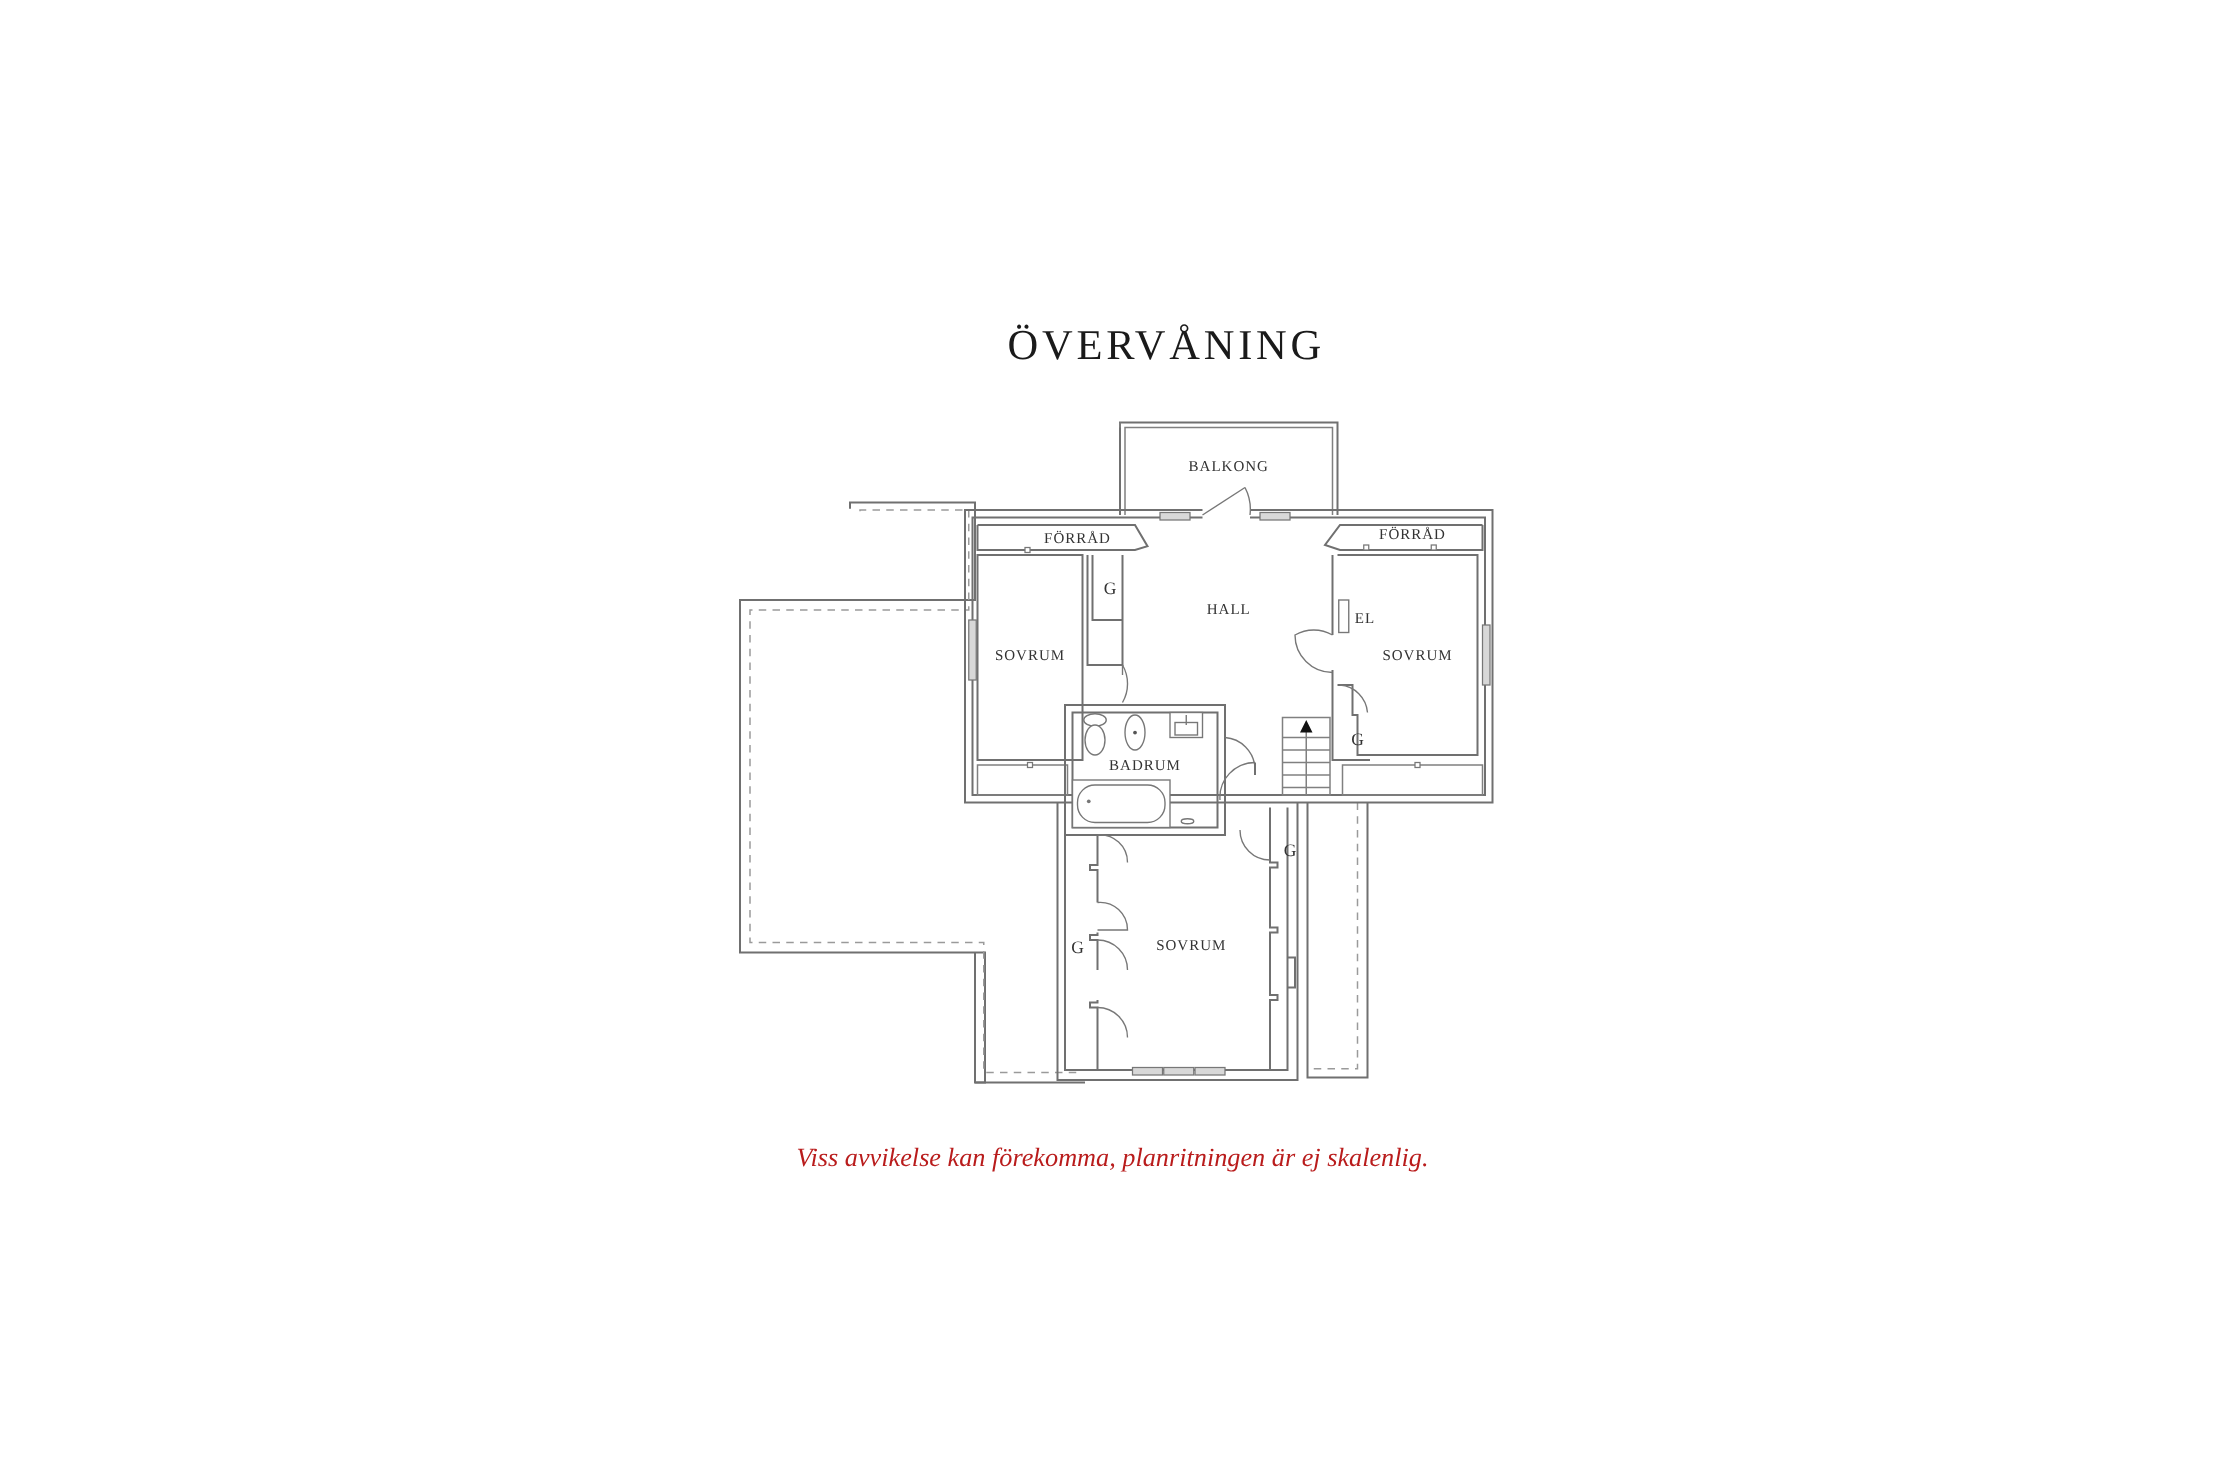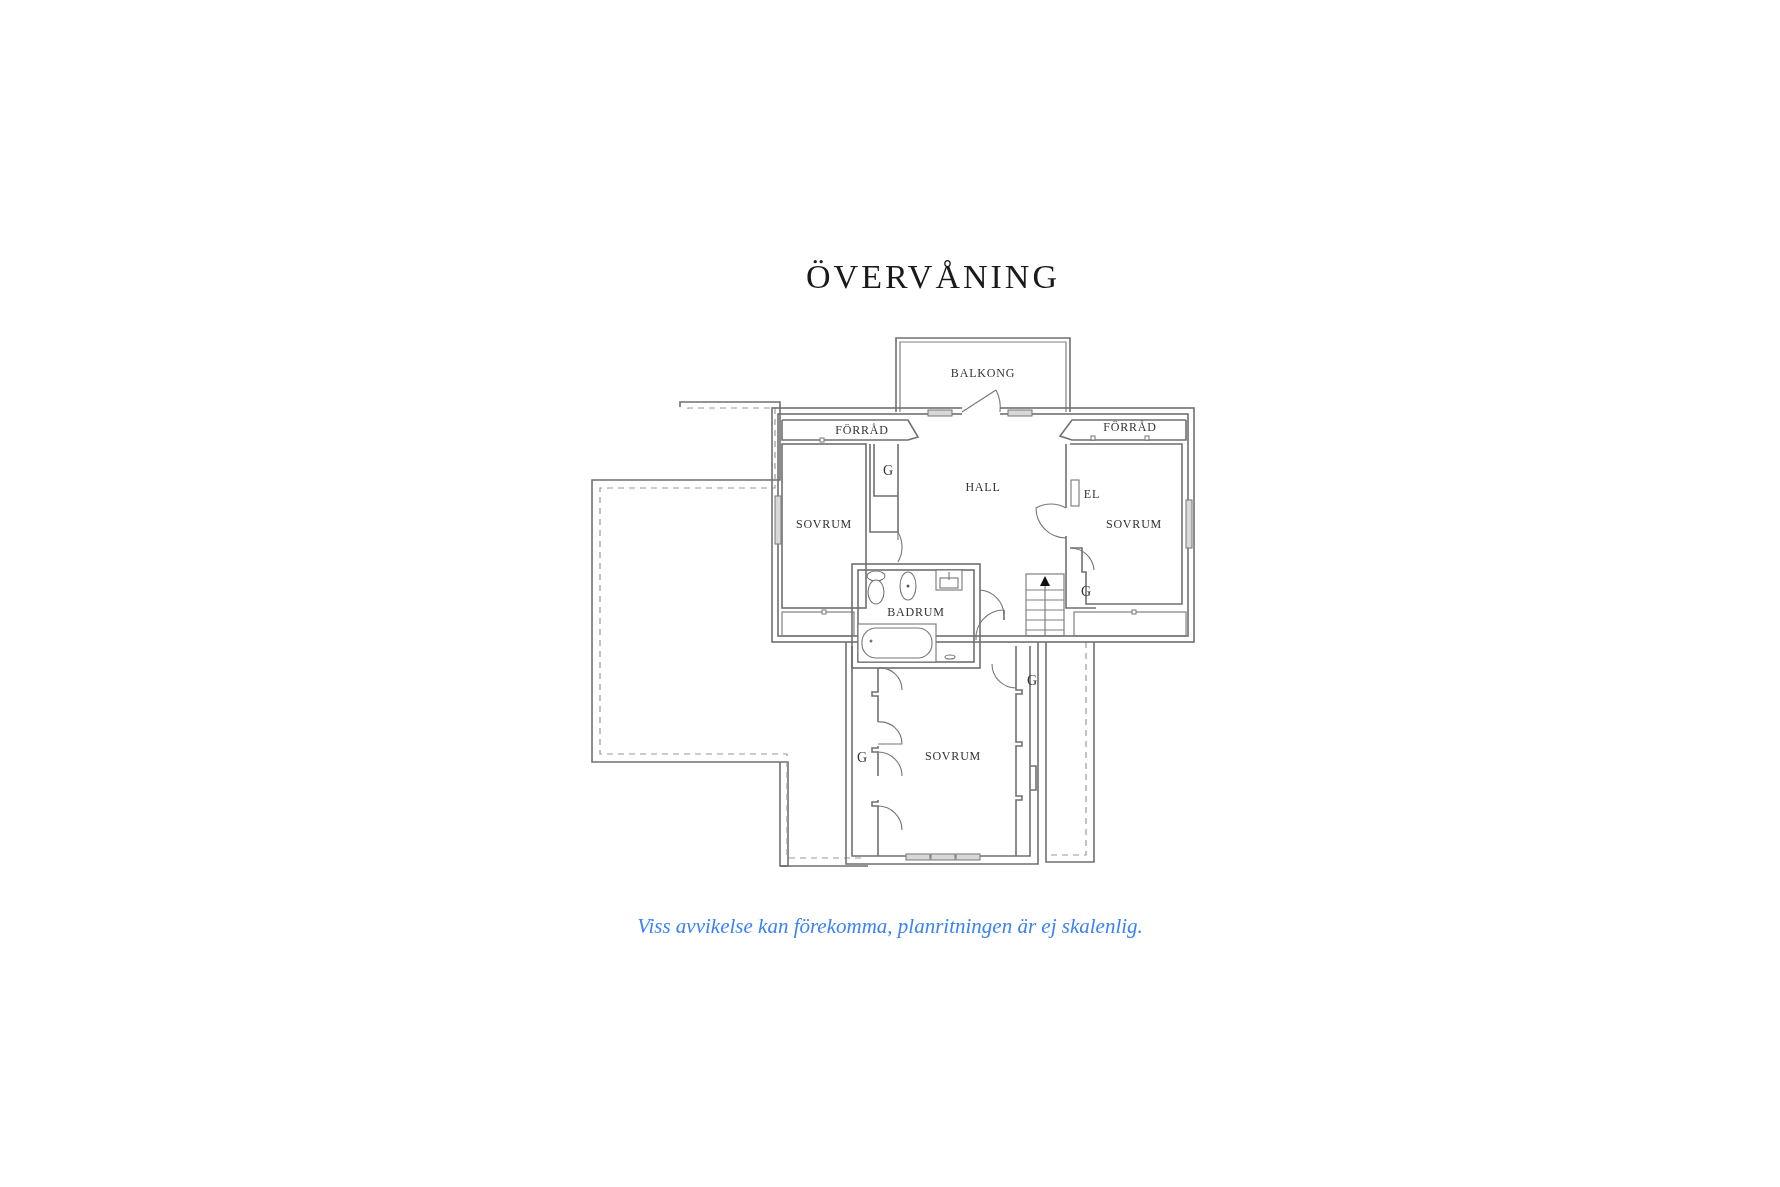--- a/index.html
+++ b/index.html
@@ -6,21 +6,21 @@
   body { width: 1780px; height: 1187px; position: relative; overflow: hidden; font-family: "Liberation Serif", "DejaVu Serif", serif; }
   .title {
     position: absolute; left: 0; width: 1780px; top: 258px;
     text-align: center; font-size: 34px; letter-spacing: 3px; color: #1a1a1a;
     font-family: "Liberation Serif", "DejaVu Serif", serif;
     margin-left: 40px;
   }
   .title span { display: inline-block; transform: translateX(3px); }
   .disclaimer {
     position: absolute; left: 0; width: 1780px; top: 914px;
-    text-align: center; font-size: 21px; font-style: italic; color: #3b82f6;
+    text-align: center; font-size: 21px; font-style: italic; color: #b91c1c;
     font-family: "Liberation Serif", "DejaVu Serif", serif;
   }
   svg.plan { position: absolute; left: 0; top: 0; }
   .w { fill: none; stroke: #707070; stroke-width: 1.6; }
   .wt { fill: none; stroke: #808080; stroke-width: 1.2; }
   .dash { fill: none; stroke: #9a9a9a; stroke-width: 1.2; stroke-dasharray: 6 5; }
   .door { fill: none; stroke: #777; stroke-width: 1.1; }
   .win { fill: #d8d8d8; stroke: #777; stroke-width: 1; }
   .fix { fill: #fff; stroke: #777; stroke-width: 1.1; }
   .lbl { font-family: "Liberation Serif", "DejaVu Serif", serif; fill: #333; font-size: 12px; letter-spacing: 0.8px; }

